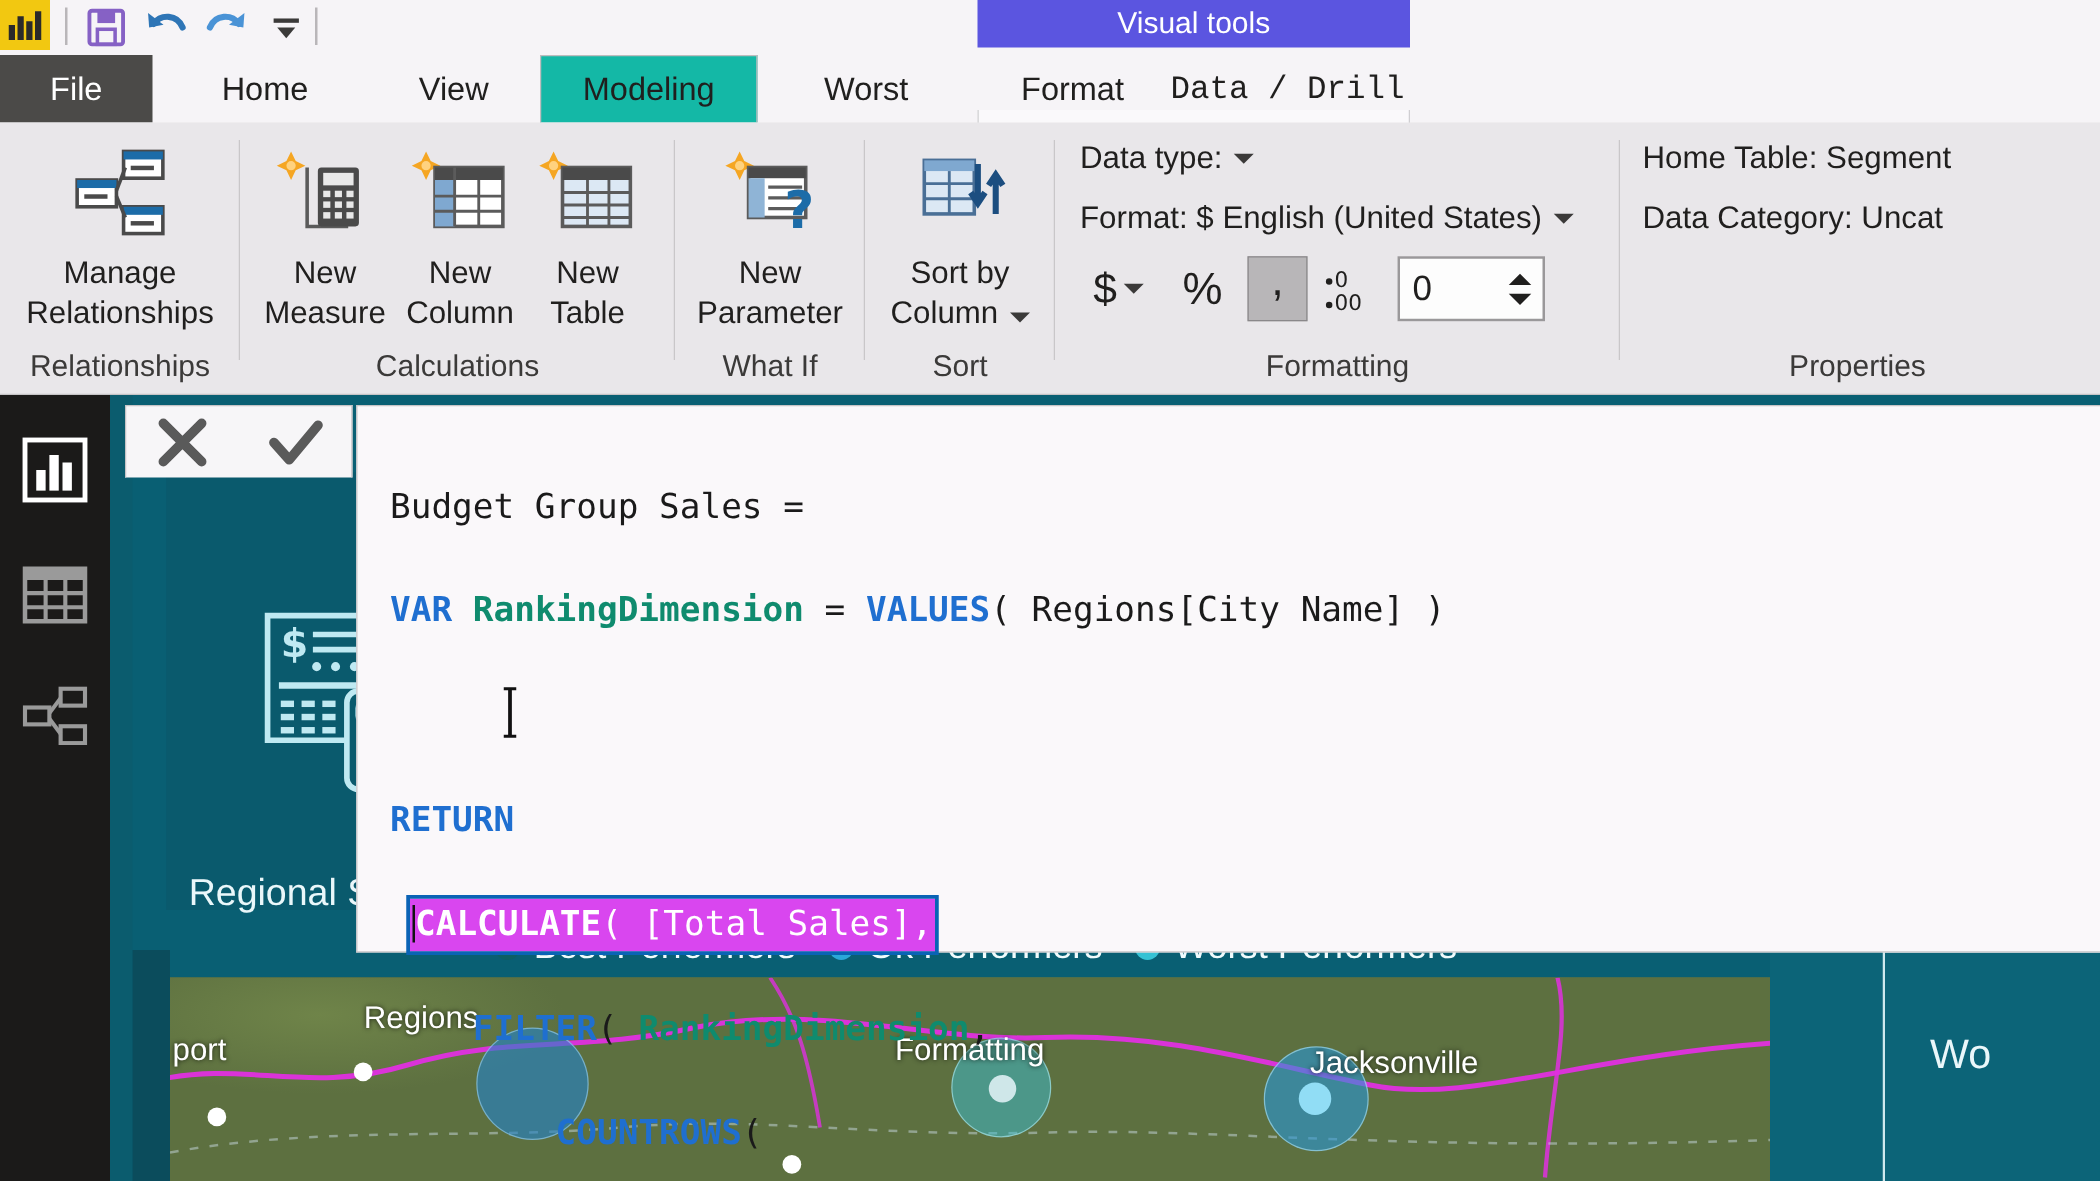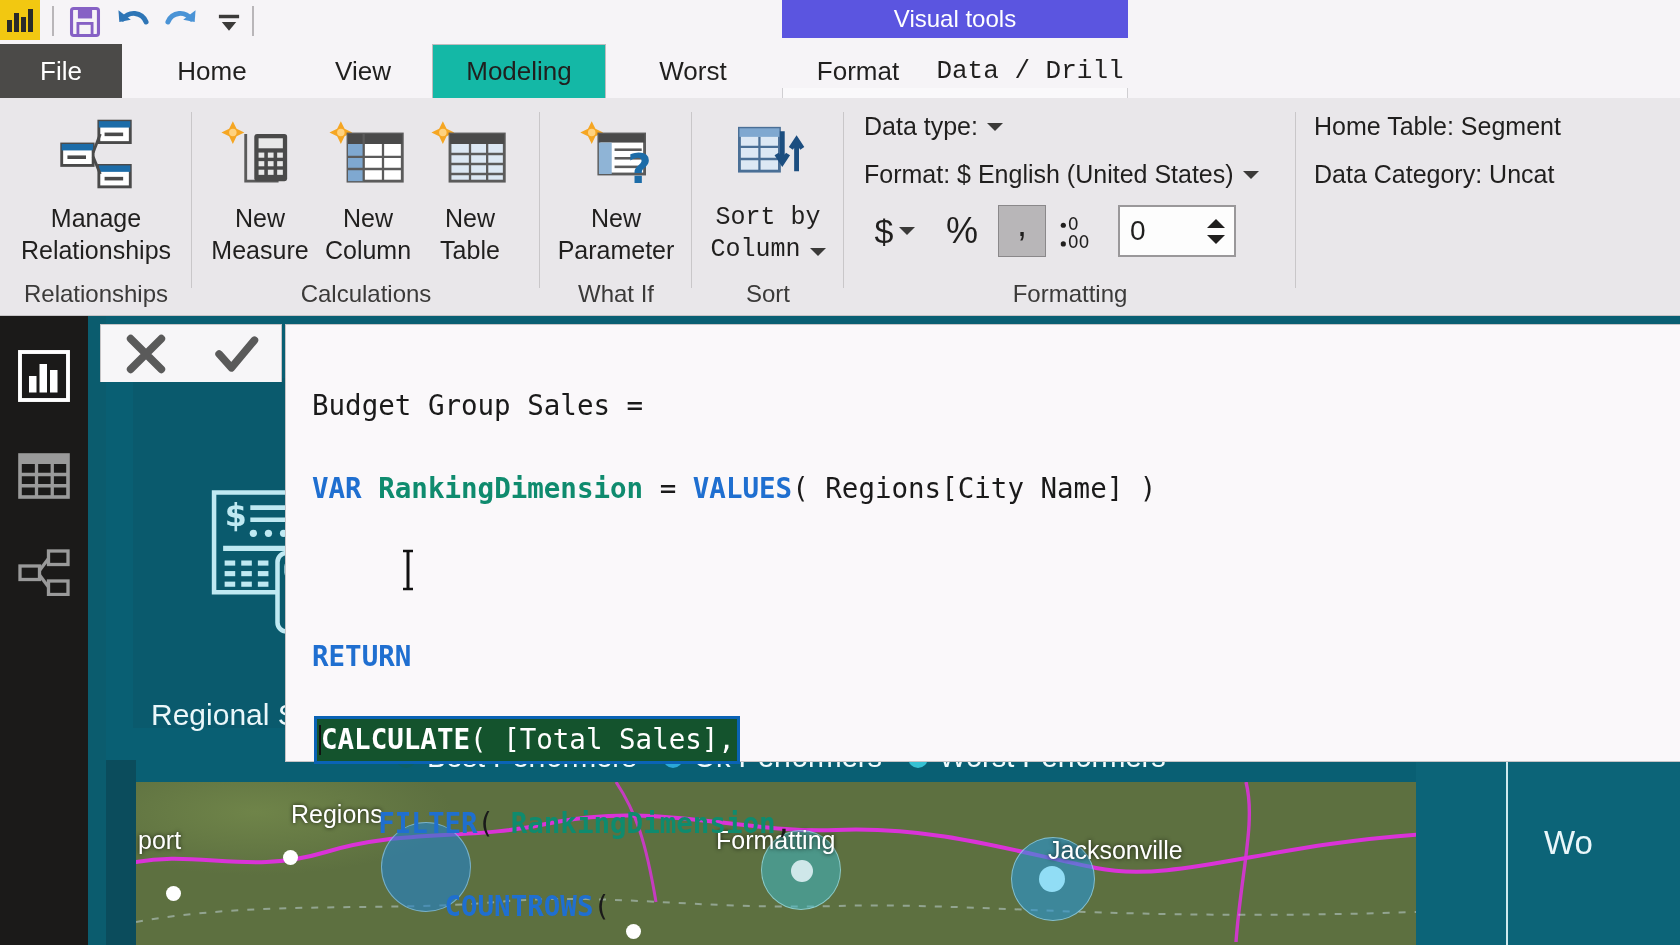--- a/index.html
+++ b/index.html
@@ -171,22 +171,22 @@
   .code {
     font-family: "DejaVu Sans Mono", monospace; font-size: 27.5px; line-height: 41.8px;
     white-space: pre; color: #1a1a1a; letter-spacing: 0px;
   }
   .code .kw { color: #1f6fd0; font-weight: bold; }
   .code .varname { color: #0f8b6e; font-weight: bold; }
   .code .meas { color: #7b3fbf; }
   .code .plain { color: #1a1a1a; }
   .code .op { color: #1a1a1a; }
   .sel-line {
-    display: inline-block; background: #14532d; color: #ffffff;
-    outline: 3px solid #0a63b5; padding: 0 2px; margin-left: 5px;
+    display: inline-block; background: #d946ef; color: #ffffff;
+    outline: 3px solid #0a63b5; padding: 0 2px; margin-left: 16px;
   }
   .sel-line .kw, .sel-line .meas, .sel-line .plain, .sel-line .op { color: #ffffff; }
   .caret-bar {
     display: inline-block; width: 2px; height: 30px; background: #111;
     vertical-align: -6px;
   }
   .mouse-cursor {
     position: absolute; left: 399px; top: 548px; z-index: 60; pointer-events: none;
   }
 </style>
@@ -352,21 +352,21 @@
           </svg>
         </div>
         <div class="rbtn-label">New
 Parameter</div>
       </div>
       <div class="rgroup-label">What If</div>
       <div class="rgroup-divider" style="left:151px;"></div>
     </div>
 
     <div class="rgroup" style="left:692px; width:152px;">
-      <div class="rbtn" style="left:10px; width:132px;font-family:Liberation Mono, monospace;">
+      <div class="rbtn" style="left:10px; width:132px;">
         <div class="rbtn-icon">
           <svg width="80" height="76" viewBox="0 0 56 52">
             <rect x="8" y="8" width="28" height="30" fill="#dce8f4" stroke="#4a6f96" stroke-width="2"></rect>
             <rect x="8" y="8" width="28" height="6" fill="#7fa8d0"></rect>
             <line x1="8" y1="21" x2="36" y2="21" stroke="#4a6f96" stroke-width="1.6"></line>
             <line x1="8" y1="29.5" x2="36" y2="29.5" stroke="#4a6f96" stroke-width="1.6"></line>
             <line x1="22" y1="14" x2="22" y2="38" stroke="#4a6f96" stroke-width="1.6"></line>
             <path d="M38 10 L38 30 M34 26 L38 32 L42 26" stroke="#1c4e80" stroke-width="3.4" fill="none"></path>
             <path d="M48 38 L48 18 M44 22 L48 16 L52 22" stroke="#1c4e80" stroke-width="3.4" fill="none"></path>
           </svg>
@@ -418,20 +418,21 @@
       <div class="rgroup-divider" style="left:451px;"></div>
     </div>
 
     <div class="rgroup" style="left:1296px; width:384px;">
       <div class="fmt-row" style="left:18px; top:14px;">
         <span class="fmt-text dark">Home Table: Segment</span>
       </div>
       <div class="fmt-row" style="left:18px; top:62px;">
         <span class="fmt-text dark">Data Category: Uncat</span>
       </div>
+      <div class="rgroup-label" style="left:0; width:380px;">Properties</div>
     </div>
   </div>
 
   <div class="leftnav">
     <div class="navitem" style="top:12px;">
       <svg width="54" height="54" viewBox="0 0 36 36">
         <rect x="2" y="2" width="32" height="32" fill="none" stroke="#ffffff" stroke-width="2.6"></rect>
         <rect x="8" y="18" width="5" height="11" fill="#ffffff"></rect>
         <rect x="15" y="10" width="5" height="19" fill="#ffffff"></rect>
         <rect x="22" y="14" width="5" height="15" fill="#ffffff"></rect>

